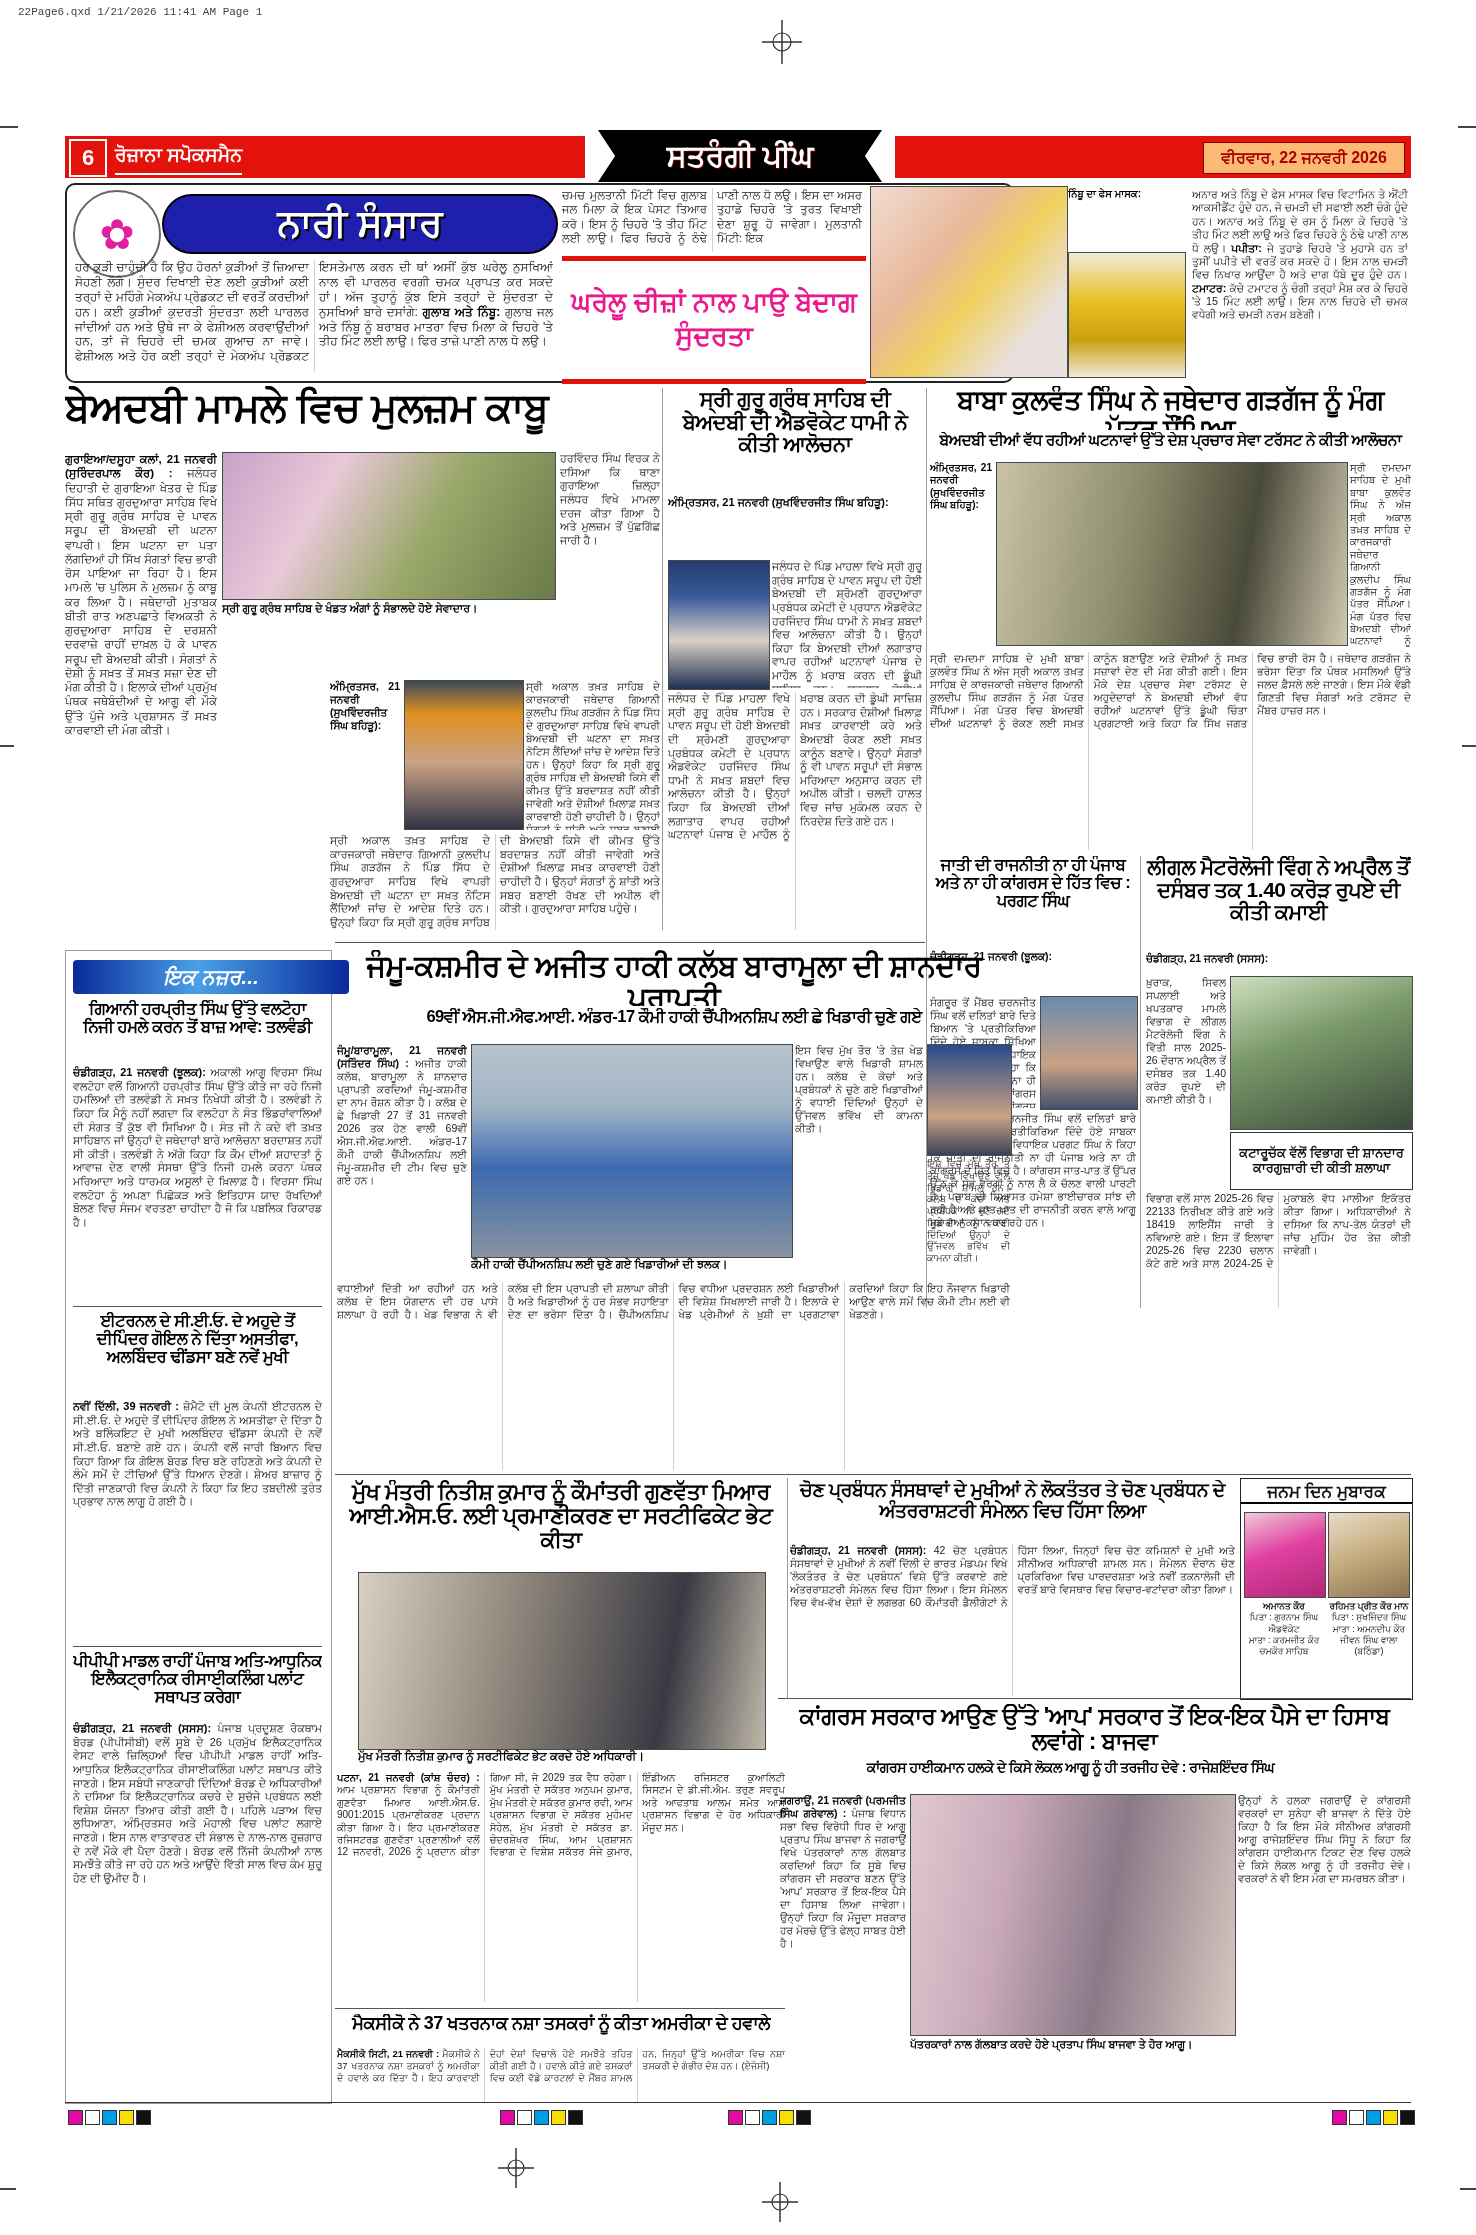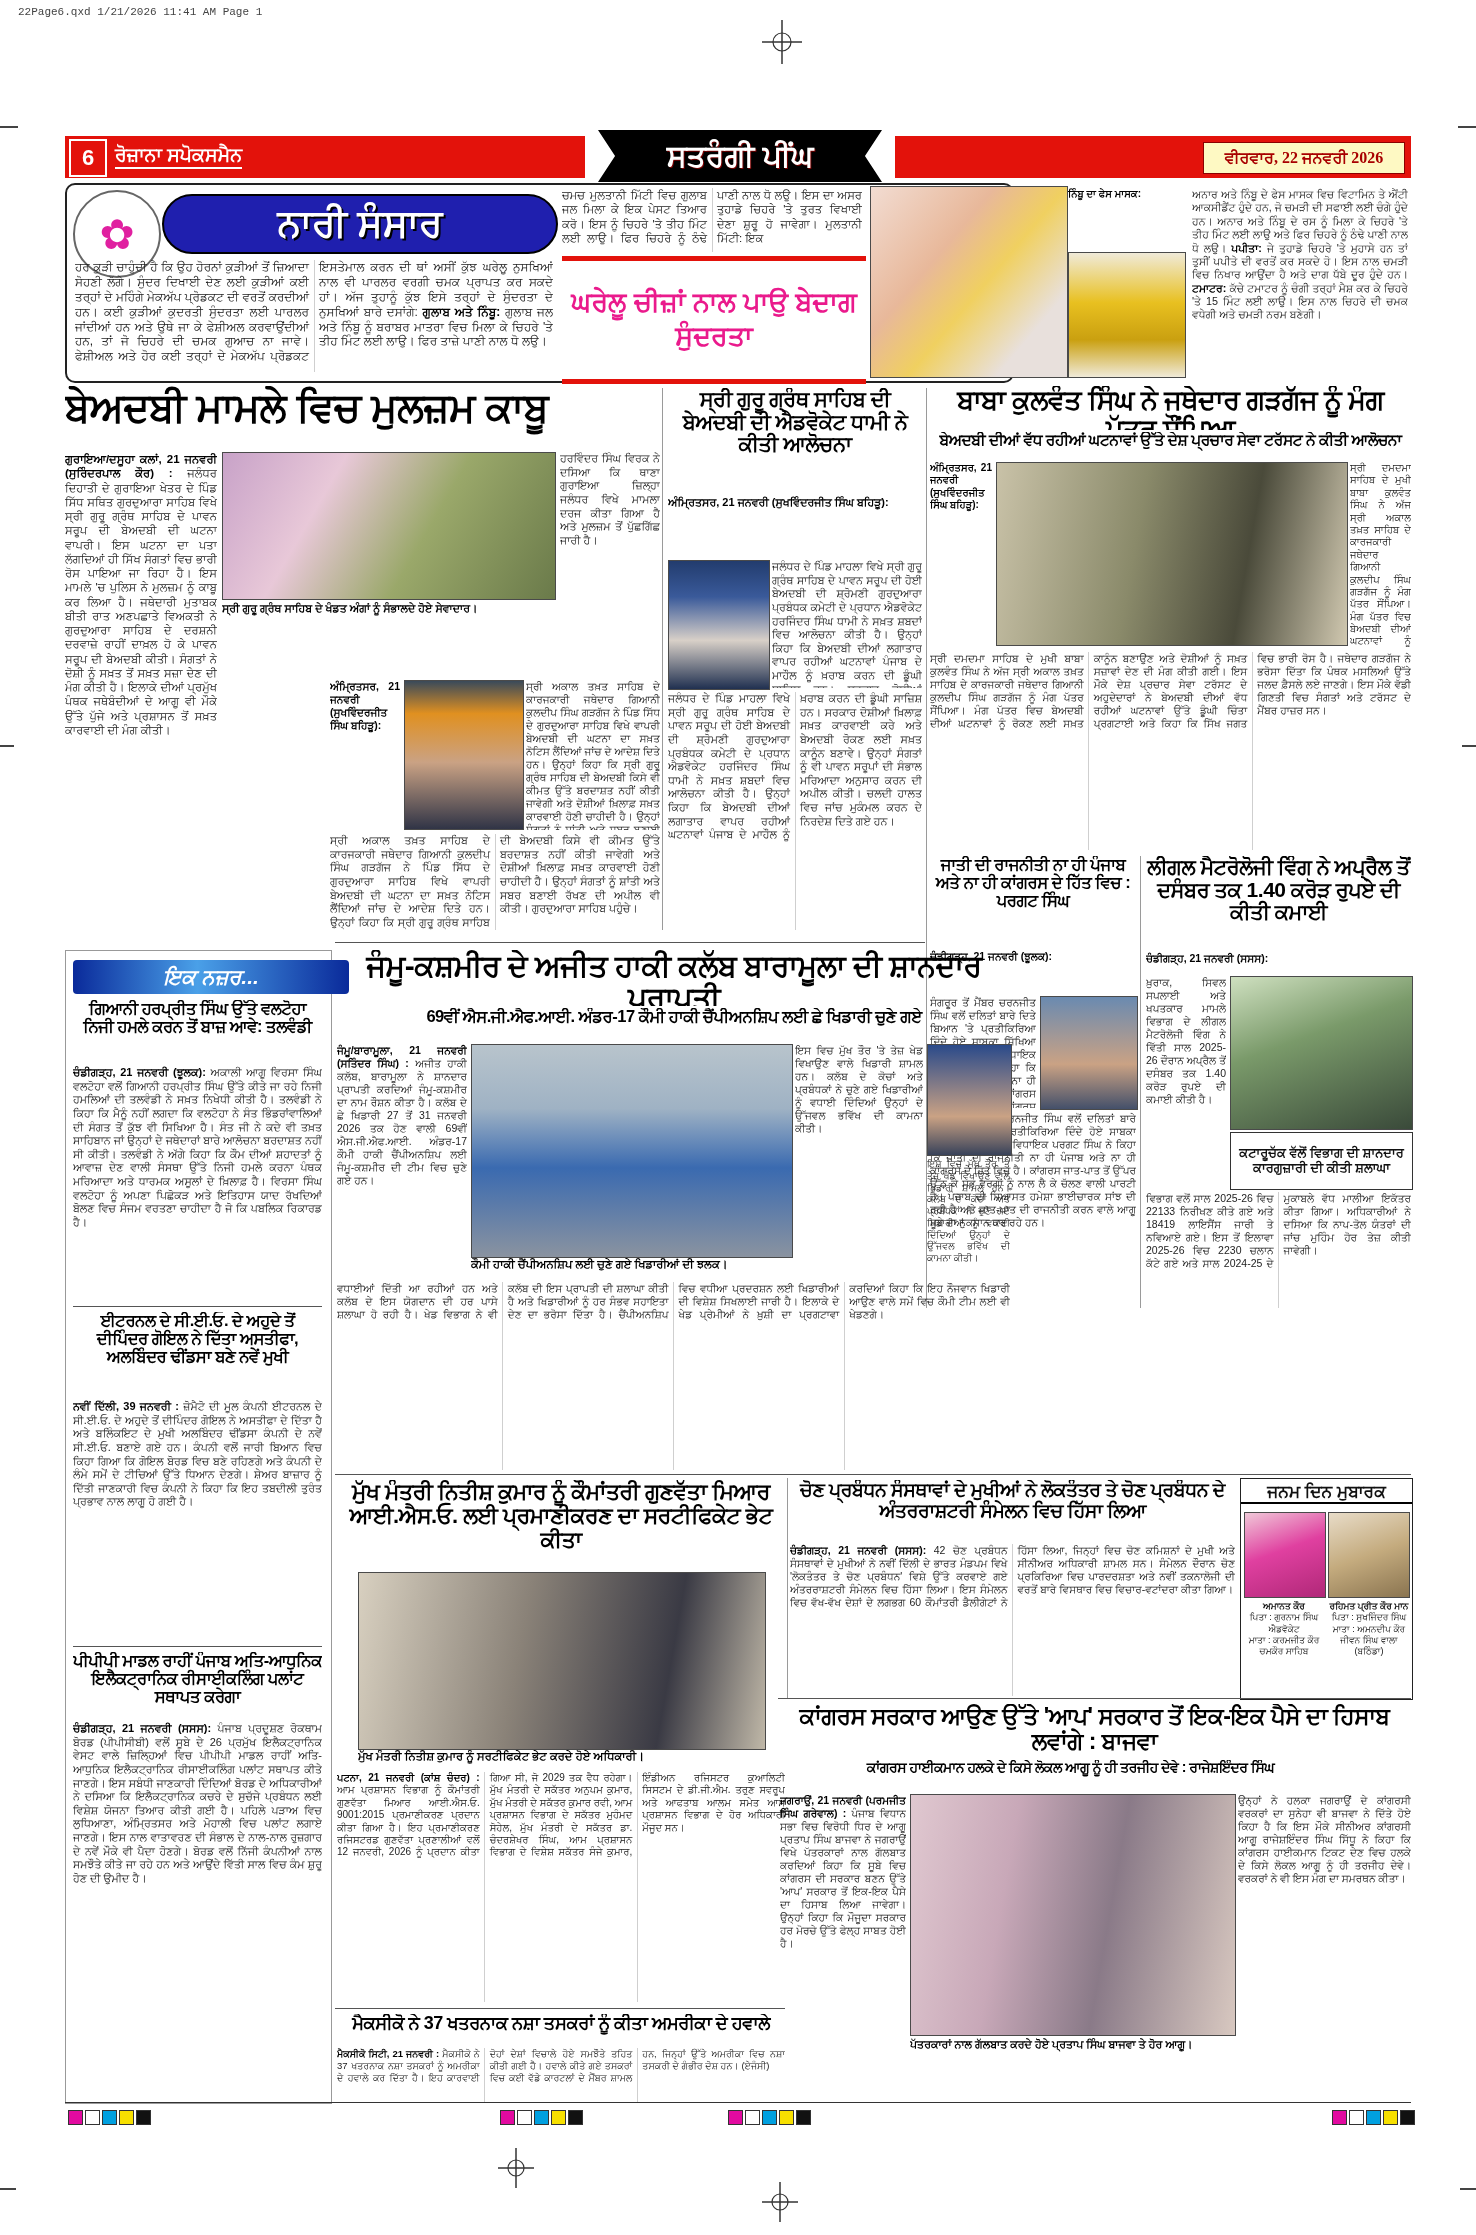--- a/index.html
+++ b/index.html
@@ -16,27 +16,27 @@
   .photo{border:1px solid #4a4a4a;}
   .vrule{width:1px;background:#9a9a9a;}
   .hrule{height:1px;background:#555;}
   .slug{font-family:"Liberation Mono","DejaVu Sans Mono",monospace;font-size:11px;color:#444;}
   .regcross line{stroke:#333;stroke-width:1.5;}
   .regcross circle{fill:none;stroke:#333;stroke-width:1.2;}
   .sq{width:13px;height:13px;border:1px solid #333;display:inline-block;margin-right:2px;}
   .masthead{background:#e3120b;}
   .pagenum{background:#e3120b;border:2px solid #fff;color:#fff;font-weight:bold;font-size:22px;
            display:flex;align-items:center;justify-content:center;}
-  .edition{color:#fff;font-weight:bold;font-size:19px;border-bottom:2px solid #fff;padding-bottom:1px;}
+  .edition{color:#fff;font-weight:bold;font-size:19px;border-bottom:2px solid #fff;padding-bottom:7px;}
   .ribbon-bg{background:#fff;}
   .ribbon{background:#000000;color:#fff;font-weight:bold;font-size:30px;display:flex;align-items:center;
           justify-content:center;clip-path:polygon(0 0,100% 0,94% 50%,100% 100%,0 100%,6% 50%);
           text-shadow:1px 1px 0 #7a0000;}
-  .datebox{background:#fef9c3;border:1px solid #8a0000;color:#a80000;font-weight:bold;font-size:16px;
-           display:flex;align-items:center;justify-content:center;font-family:Liberation Serif, serif;}
+  .datebox{background:#fdba74;border:1px solid #8a0000;color:#a80000;font-weight:bold;font-size:16px;
+           display:flex;align-items:center;justify-content:center;}
   .naribox{border:2px solid #222;border-radius:10px;}
   .nari-logo{border:2px solid #666;border-radius:50%;background:#fff;display:flex;align-items:center;justify-content:center;font-size:42px;color:#e020a0;}
   .nari-banner{background:#1f1fae;border:2px solid #000;border-radius:30px;color:#fff;font-weight:bold;
                font-size:38px;display:flex;align-items:center;justify-content:center;text-shadow:2px 2px 0 #000;}
   .sloganbox{border-top:5px solid #e3120b;border-bottom:5px solid #e3120b;display:flex;align-items:center;justify-content:center;}
   .slogan{color:#ea1a8c;font-weight:bold;font-size:27px;text-align:center;line-height:1.25;}
   .iknazar{background:linear-gradient(90deg,#0a2a9a,#4aa0e8 45%,#0a2a9a);color:#fff;font-weight:bold;
            font-style:italic;font-size:21px;display:flex;align-items:center;justify-content:center;border-radius:4px;}
   .subbox{border:1.5px solid #333;font-weight:bold;font-size:13px;text-align:center;display:flex;align-items:center;justify-content:center;line-height:1.15;}
   .bday{border:1.5px solid #222;}

